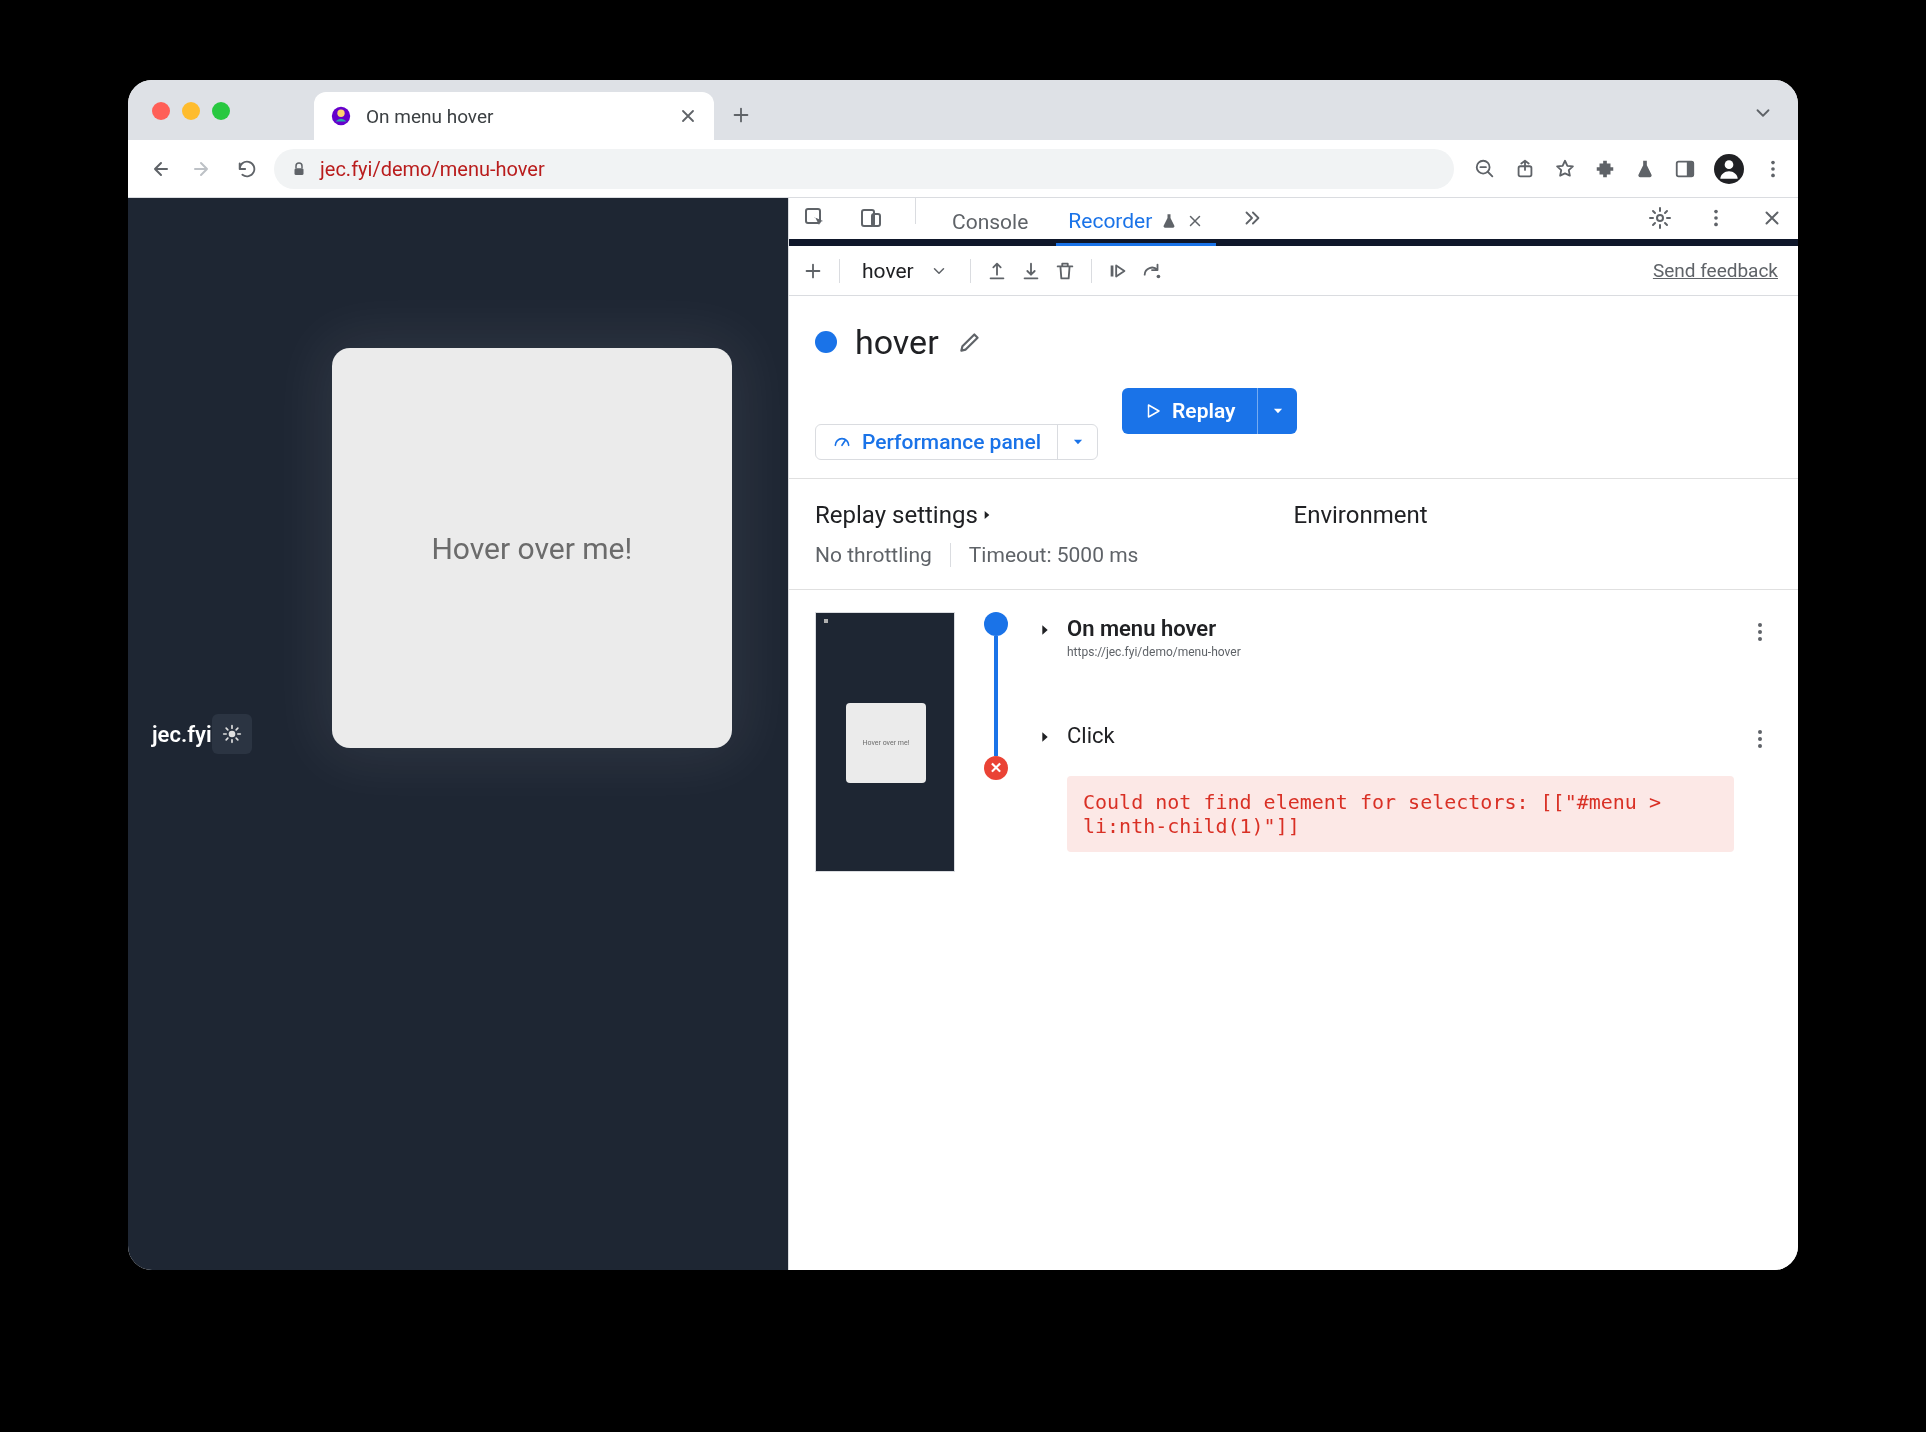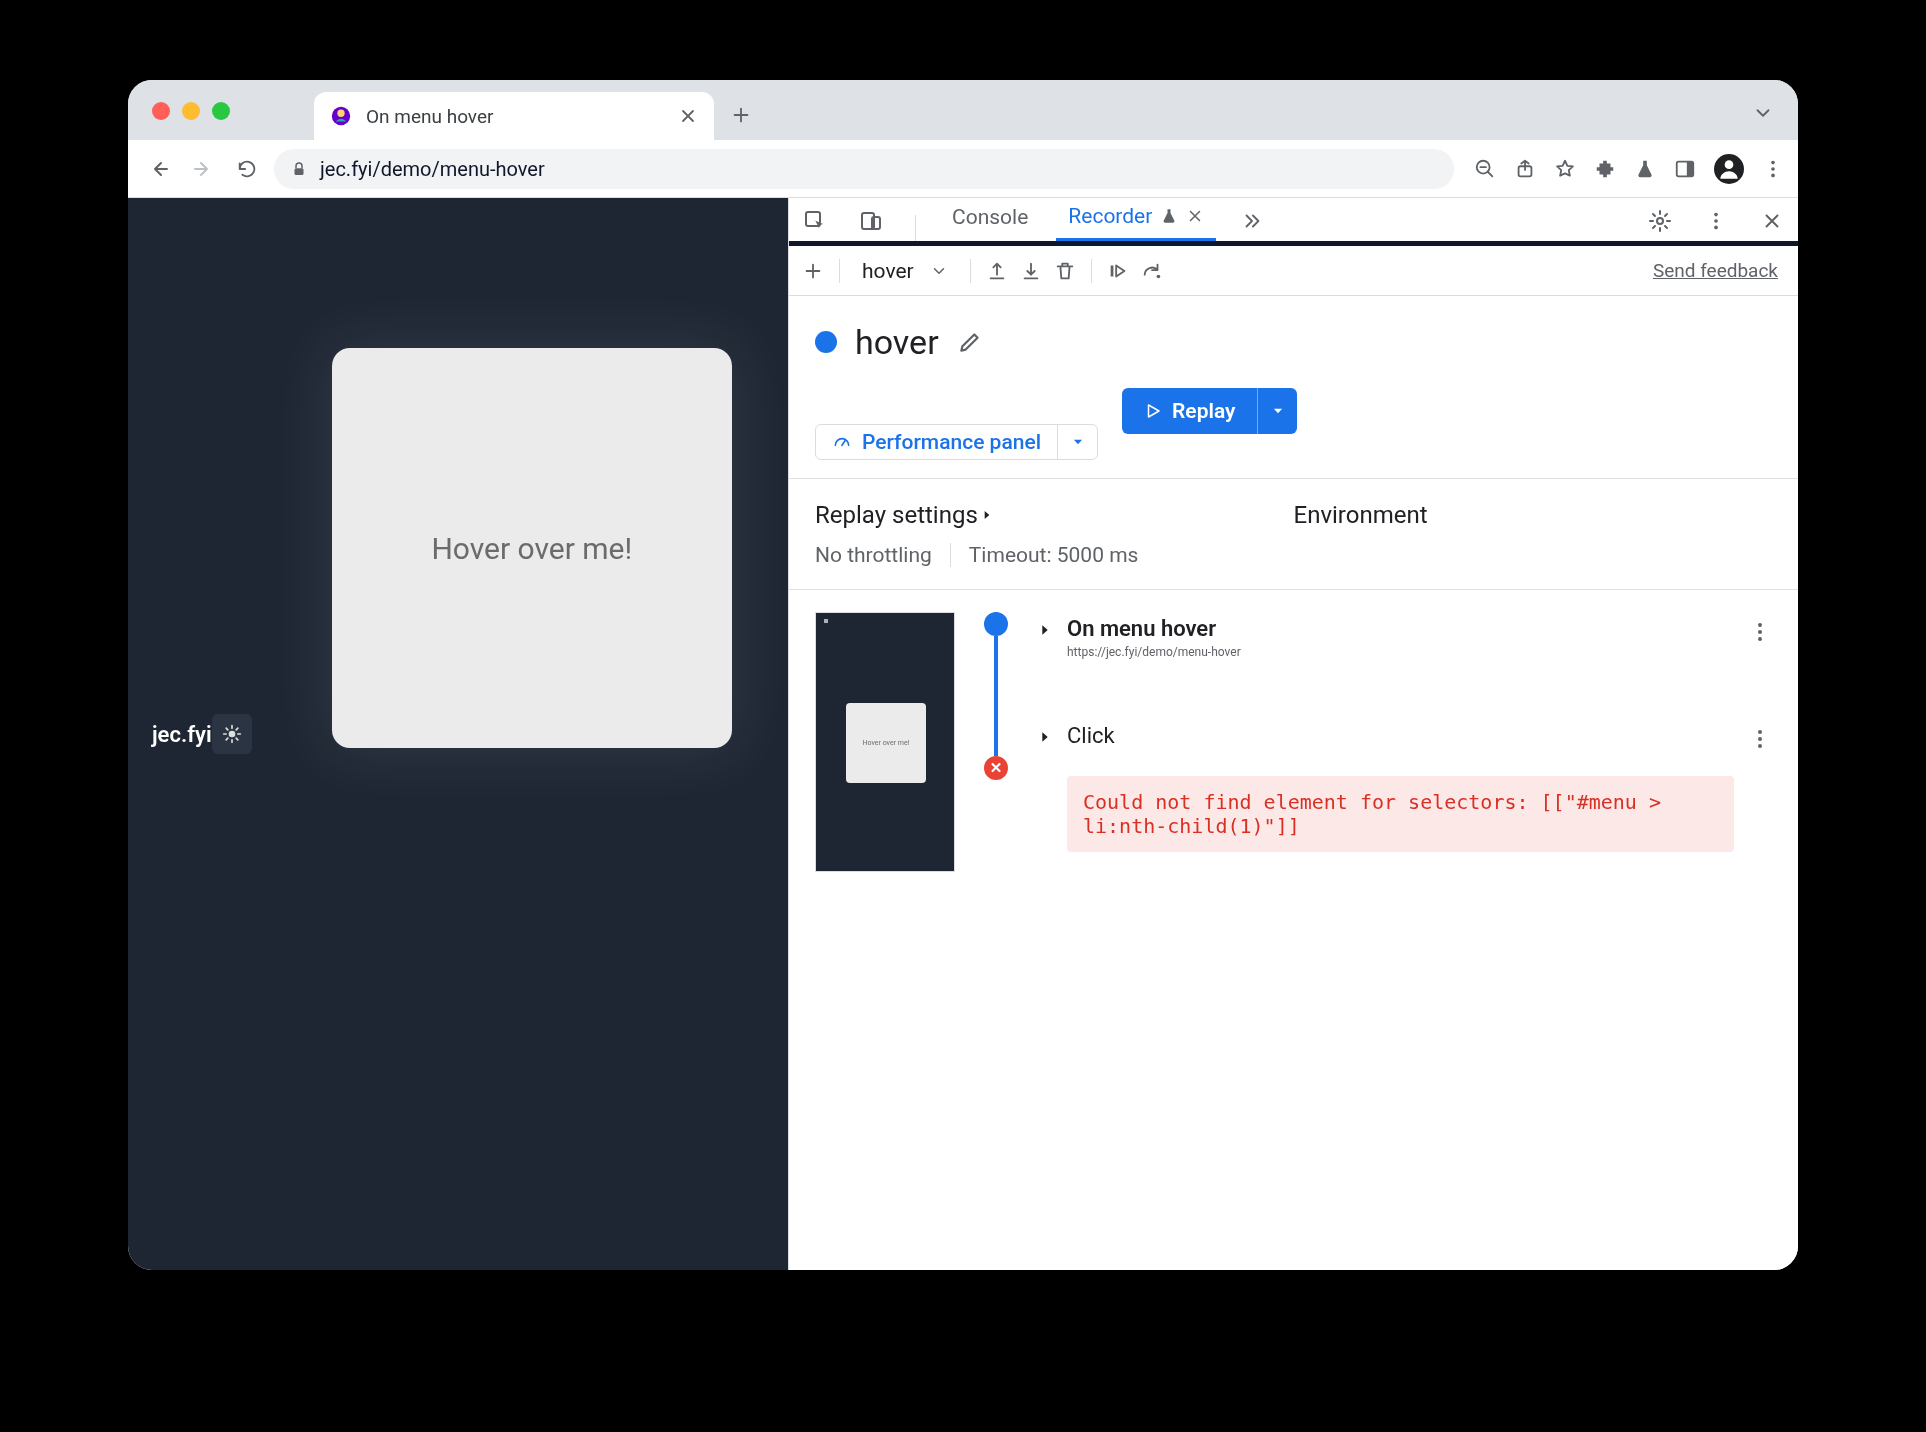--- a/index.html
+++ b/index.html
@@ -17,40 +17,40 @@
 .tab svg.favicon { width: 22px; height: 22px; }
 .tab-title { font-size: 19px; color: #3c4043; flex: 1; }
 .tab-close { width: 20px; height: 20px; color: #5f6368; }
 .newtab-btn { margin-left: 14px; width: 26px; height: 26px; color: #5f6368; display: flex; align-items: center; justify-content: center; margin-bottom: 12px; }
 .window-caret { position: absolute; right: 24px; top: 22px; color: #5f6368; }
 
 
 .toolbar { height: 58px; background: #fff; display: flex; align-items: center; padding: 0 14px; gap: 10px; border-bottom: 1px solid #dadce0; }
 .tb-btn { width: 34px; height: 34px; display: flex; align-items: center; justify-content: center; color: #5f6368; border-radius: 50%; }
 .tb-btn.disabled { color: #bdc1c6; }
-.omnibox { flex: 1; height: 40px; background: #f1f3f4; border-radius: 20px; display: flex; align-items: center; padding: 0 16px; gap: 12px; color: #0f172a; font-size: 20px; }
+.omnibox { flex: 1; height: 40px; background: #f1f3f4; border-radius: 20px; display: flex; align-items: center; padding: 0 16px; gap: 12px; color: #b91c1c; font-size: 20px; }
 .omnibox .lock { width: 18px; height: 18px; color: #5f6368; }
 .right-icons { display: flex; align-items: center; gap: 18px; color: #5f6368; margin-left: 10px; }
 .avatar { width: 30px; height: 30px; border-radius: 50%; background: #202124; display: flex; align-items: center; justify-content: center; }
 .avatar svg { width: 26px; height: 26px; fill: #fff; }
 
 
 .content { flex: 1; display: flex; overflow: hidden; }
 
 
 .page-pane { width: 660px; background: #1e2633; position: relative; display: flex; flex-direction: row; }
 .page-header { display: flex; justify-content: space-between; align-items: center; padding: 18px 24px; color: #fff; font-size: 22px; font-weight: 600; }
 .theme-toggle { width: 40px; height: 40px; border-radius: 6px; background: #2b3442; display: flex; align-items: center; justify-content: center; color: #e0e0e0; }
 .hover-card { margin: 150px auto 0; width: 400px; height: 400px; background: #ebebeb; border-radius: 18px; display: flex; align-items: center; justify-content: center; color: #6b6b6b; font-size: 30px; box-shadow: 0 0 60px 10px rgba(255,255,255,0.08); }
 
 
 .devtools { flex: 1; background: #fff; display: flex; flex-direction: column; border-left: 1px solid #dadce0; }
 
 
-.dt-tabbar { height: 48px; border-bottom: 5px solid #0f172a; display: flex; align-items: flex-end; padding: 0 6px; gap: 16px; }
+.dt-tabbar { height: 48px; border-bottom: 7px solid #0f172a; display: flex; align-items: flex-start; padding: 0 6px; gap: 16px; }
 .dt-icon-btn { width: 40px; height: 40px; display: flex; align-items: center; justify-content: center; color: #5f6368; }
 .dt-sep { width: 1px; height: 26px; background: #dadce0; margin: 0 8px; }
 .dt-tab { padding: 0 12px; height: 48px; display: flex; align-items: center; gap: 8px; color: #5f6368; font-size: 21px; }
 .dt-tab.active { color: #1a73e8; border-bottom: 3px solid #1a73e8; }
 .dt-tab-close { width: 18px; height: 18px; color: #5f6368; }
 .dt-spacer { flex: 1; }
 
 
 .rec-bar { height: 50px; border-bottom: 1px solid #dadce0; display: flex; align-items: center; padding: 0 10px; gap: 6px; }
 .rec-name { font-size: 21px; color: #202124; padding: 0 10px; }

